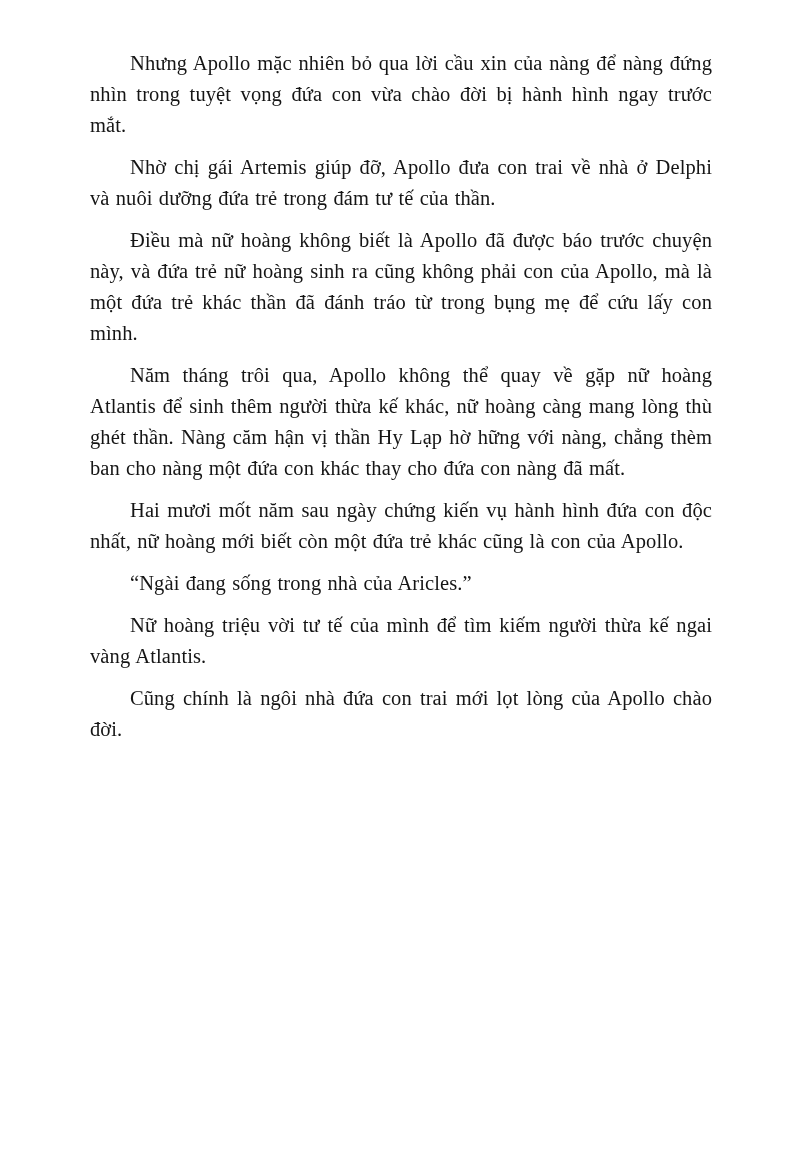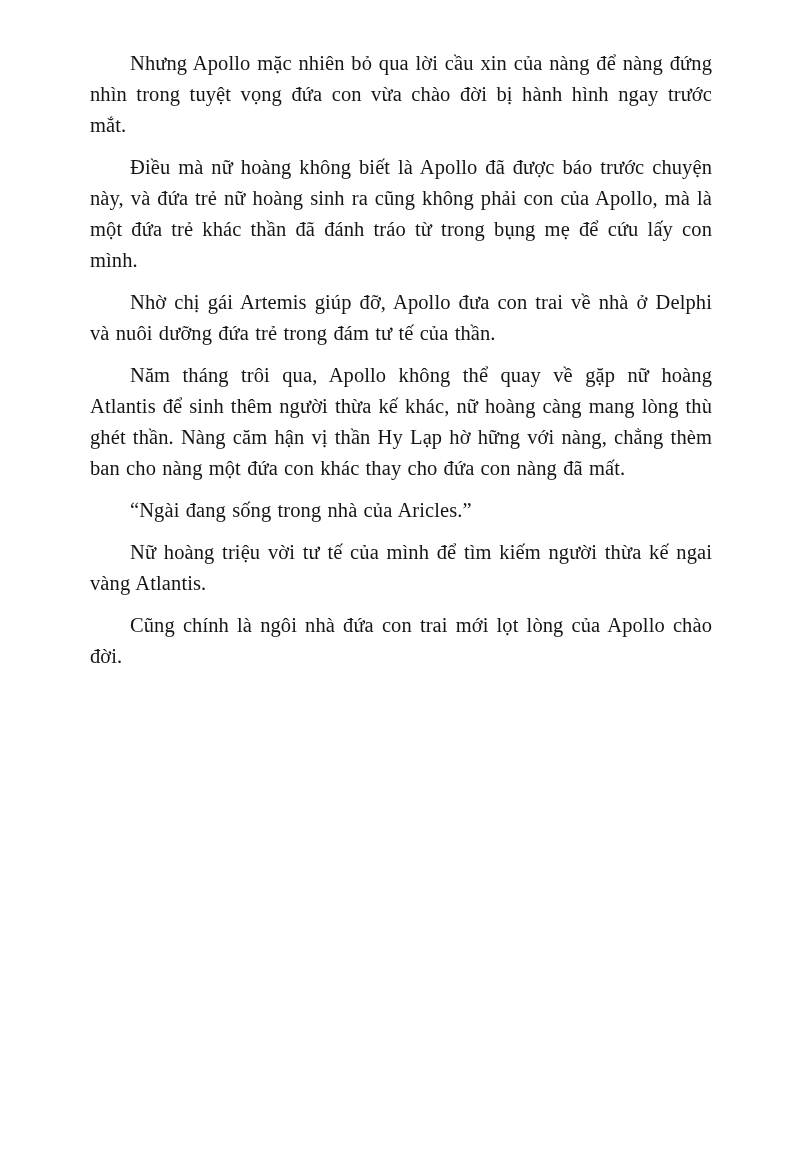--- a/index.html
+++ b/index.html
@@ -65,23 +65,24 @@
     margin-left: -1px;
   }
 </style>
 </head>
 <body>
 
 <div class="page">
 
   <div class="text-block">
     <p>Nhưng Apollo mặc nhiên bỏ qua lời cầu xin của nàng để nàng đứng nhìn trong tuyệt vọng đứa con vừa chào đời bị hành hình ngay trước mắt.</p>
+    <p>Nhờ chị gái Artemis giúp đỡ, Apollo đưa con trai về nhà ở Delphi và nuôi dưỡng đứa trẻ trong đám tư tế của thần.</p>
     <p>Điều mà nữ hoàng không biết là Apollo đã được báo trước chuyện này, và đứa trẻ nữ hoàng sinh ra cũng không phải con của Apollo, mà là một đứa trẻ khác thần đã đánh tráo từ trong bụng mẹ để cứu lấy con mình.</p>
-    <p>Nhờ chị gái Artemis giúp đỡ, Apollo đưa con trai về nhà ở Delphi và nuôi dưỡng đứa trẻ trong đám tư tế của thần.</p>
     <p>Năm tháng trôi qua, Apollo không thể quay về gặp nữ hoàng Atlantis để sinh thêm người thừa kế khác, nữ hoàng càng mang lòng thù ghét thần. Nàng căm hận vị thần Hy Lạp hờ hững với nàng, chẳng thèm ban cho nàng một đứa con khác thay cho đứa con nàng đã mất.</p>
+    <p>Hai mươi mốt năm sau ngày chứng kiến vụ hành hình đứa con độc nhất, nữ hoàng mới biết còn một đứa trẻ khác cũng là con của Apollo.</p>
     <p>“Ngài đang sống trong nhà của Aricles.”</p>
     <p>Nữ hoàng triệu vời tư tế của mình để tìm kiếm người thừa kế ngai vàng Atlantis.</p>
     <p>Cũng chính là ngôi nhà đứa con trai mới lọt lòng của Apollo chào đời.</p>
   </div>
 
 
   <div class="publisher-logo">
     <span class="logo-text">CHIBOOKS</span>
     <span class="leaf-icon">
       <svg viewBox="0 0 24 30" width="24" height="30" xmlns="http://www.w3.org/2000/svg">

